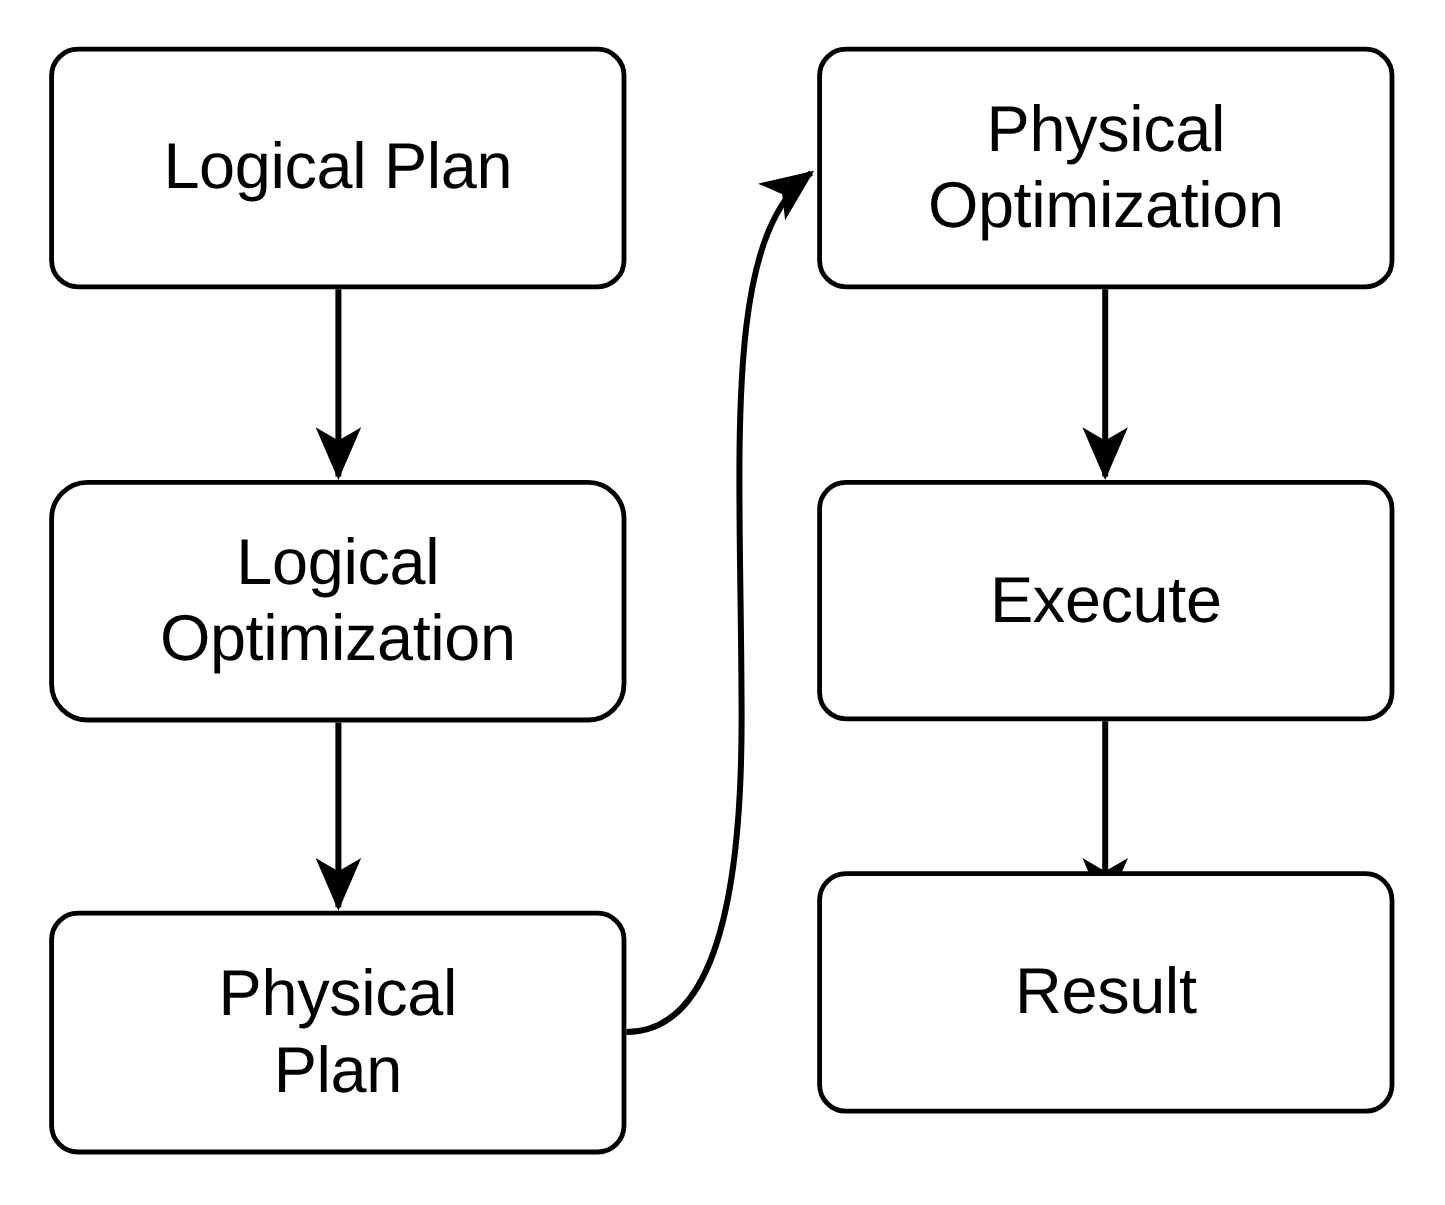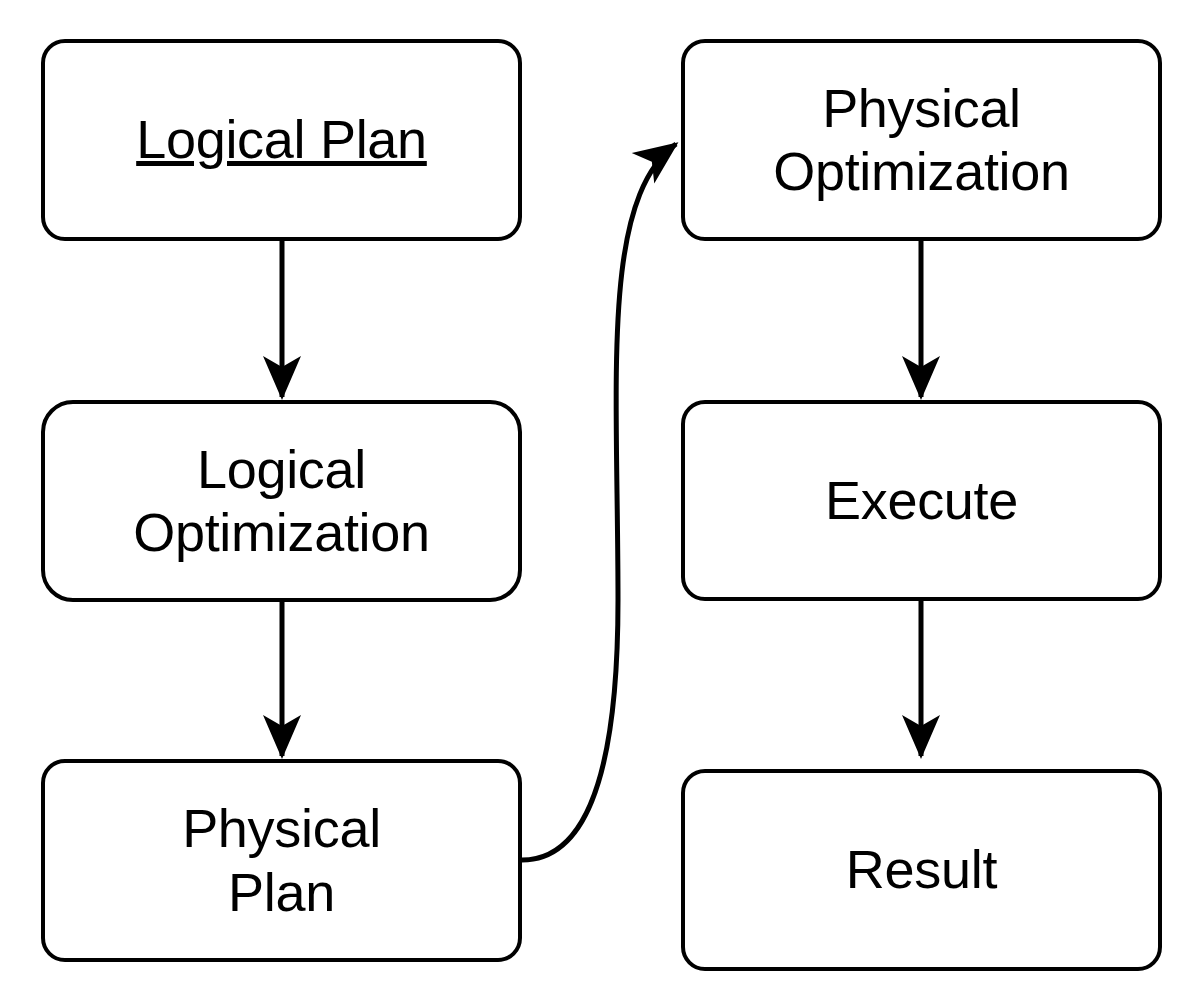--- a/index.html
+++ b/index.html
@@ -71,21 +71,21 @@
 
     <g>
       <line x1="921" y1="241" x2="921" y2="397" stroke="#000000" stroke-width="5" marker-end="url(#arrowhead)"></line>
     </g>
 
     <g>
       <line x1="921" y1="601" x2="921" y2="756" stroke="#000000" stroke-width="5" marker-end="url(#arrowhead)"></line>
     </g>
   </svg>
 
-  <div class="flow-node" style="left:41px; top:39px; width:481px; height:202px;text-decoration:underline;">
+  <div class="flow-node" style="left:41px; top:39px; width:481px; height:202px;">
     <span class="node-label">Logical Plan</span>
   </div>
 
   <div class="flow-node" style="left:41px; top:400px; width:481px; height:202px;border-radius:32px;">
     <span class="node-label">Logical
 Optimization</span>
   </div>
 
   <div class="flow-node" style="left:41px; top:759px; width:481px; height:203px;">
     <span class="node-label">Physical
@@ -94,17 +94,17 @@
 
   <div class="flow-node" style="left:681px; top:39px; width:481px; height:202px;">
     <span class="node-label">Physical
 Optimization</span>
   </div>
 
   <div class="flow-node" style="left:681px; top:400px; width:481px; height:201px;">
     <span class="node-label">Execute</span>
   </div>
 
-  <div class="flow-node" style="left:681px; top:769px; width:481px; height:202px;">
+  <div class="flow-node" style="left:681px; top:726px; width:481px; height:202px;">
     <span class="node-label">Result</span>
   </div>
 
 </div>
 
 </body></html>

